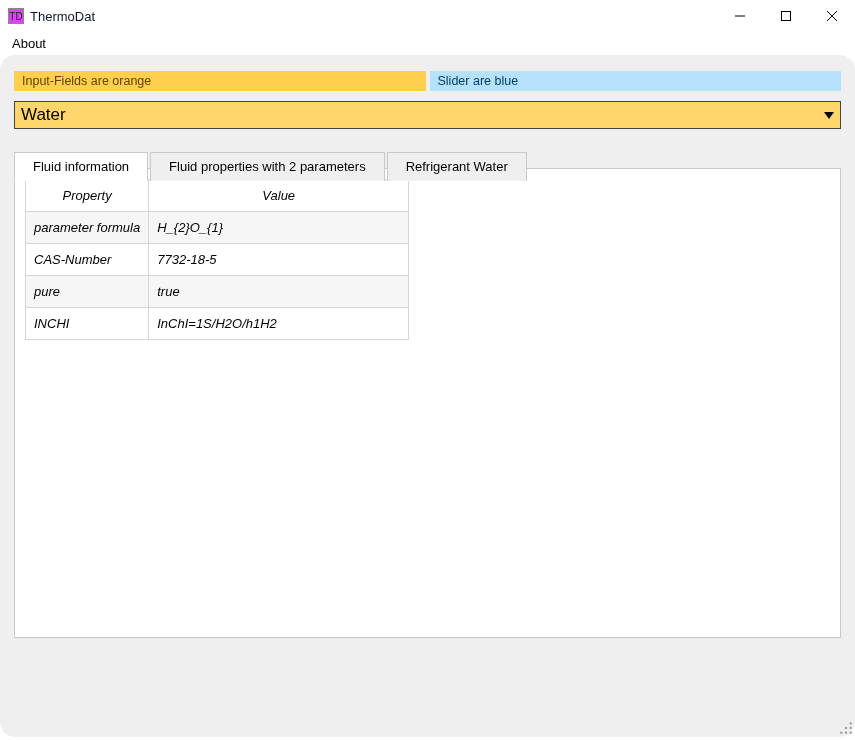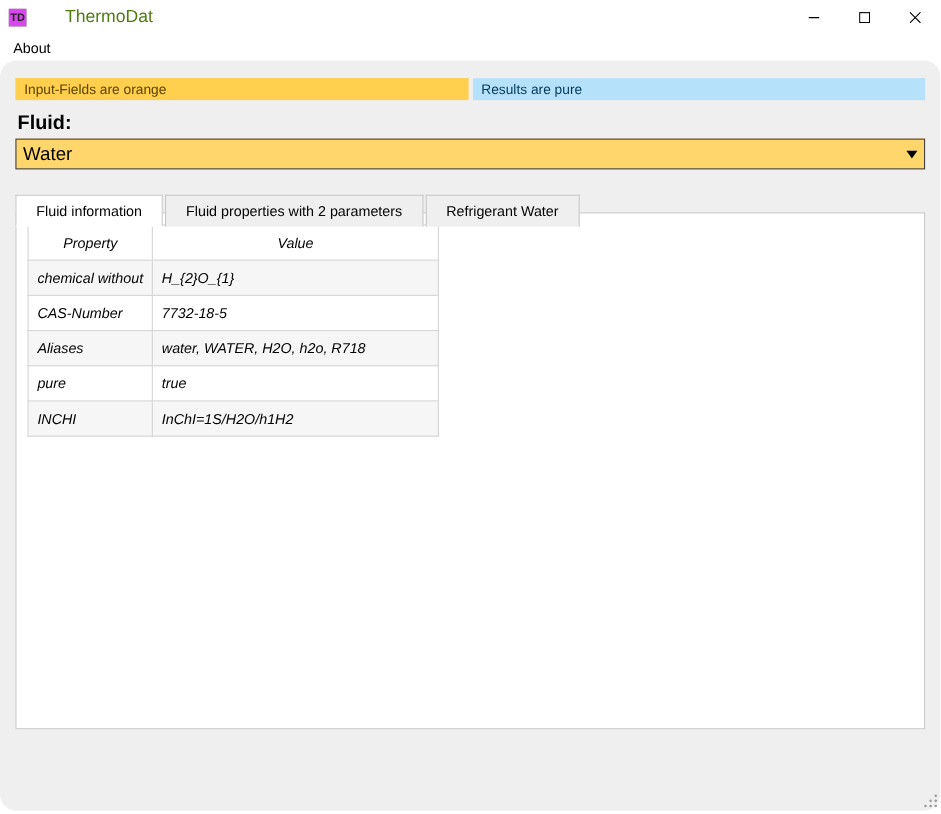--- a/index.html
+++ b/index.html
@@ -17,24 +17,24 @@
     height: 32px;
     display: flex;
     align-items: center;
     background: #fff;
     border-bottom: 0;
   }
   .titlebar .app-icon {
     width: 16px; height: 16px;
     margin-left: 8px; margin-right: 6px;
     display: inline-flex; align-items:center; justify-content:center;
-    font-size: 10px; font-weight: bold;
+    font-size: 10px; font-weight: normal;
     background: #d946ef; color: #222; border:1px solid #888;
   }
-  .titlebar .title { font-size: 16px; color: #4d7c0f; margin-left: 29px; }
+  .titlebar .title { font-size: 13px; color: #0f172a; }
   .titlebar .spacer { flex: 1; }
   .titlebar .ctrl {
     width: 46px; height: 32px;
     display: flex; align-items: center; justify-content: center;
     font-family: "Segoe UI Symbol", sans-serif;
     font-size: 12px;
   }
   .titlebar .ctrl svg { stroke: #000; }
 
   .menubar {
@@ -158,24 +158,23 @@
 </div>
 
 <div class="menubar">
   <span class="menu-item">About</span>
 </div>
 
 <div class="client">
 
   <div class="legend-row">
     <div class="legend orange">Input-Fields are orange</div>
-    <div class="legend blue">Results are pure</div>
-  </div>
-
-  <div class="fluid-label">Fluid:</div>
+    <div class="legend blue">Slider are blue</div>
+  </div>
+
 
   <div class="fluid-select">
     <span>Water</span>
     <span class="triangle"></span>
   </div>
 
   <div class="tab-area">
     <div class="tab-row">
       <div class="tab active">Fluid information</div>
       <div class="tab">Fluid properties with 2 parameters</div>
@@ -185,30 +184,26 @@
     <div class="tab-panel">
       <table class="fluid-info">
         <thead>
           <tr>
             <th>Property</th>
             <th class="value-col">Value</th>
           </tr>
         </thead>
         <tbody>
           <tr>
-            <td class="prop-col">chemical without</td>
+            <td class="prop-col">parameter formula</td>
             <td class="value-col">H_{2}O_{1}</td>
           </tr>
           <tr>
             <td class="prop-col">CAS-Number</td>
             <td class="value-col">7732-18-5</td>
-          </tr>
-          <tr>
-            <td class="prop-col">Aliases</td>
-            <td class="value-col">water, WATER, H2O, h2o, R718</td>
           </tr>
           <tr>
             <td class="prop-col">pure</td>
             <td class="value-col">true</td>
           </tr>
           <tr>
             <td class="prop-col">INCHI</td>
             <td class="value-col">InChI=1S/H2O/h1H2</td>
           </tr>
         </tbody>

